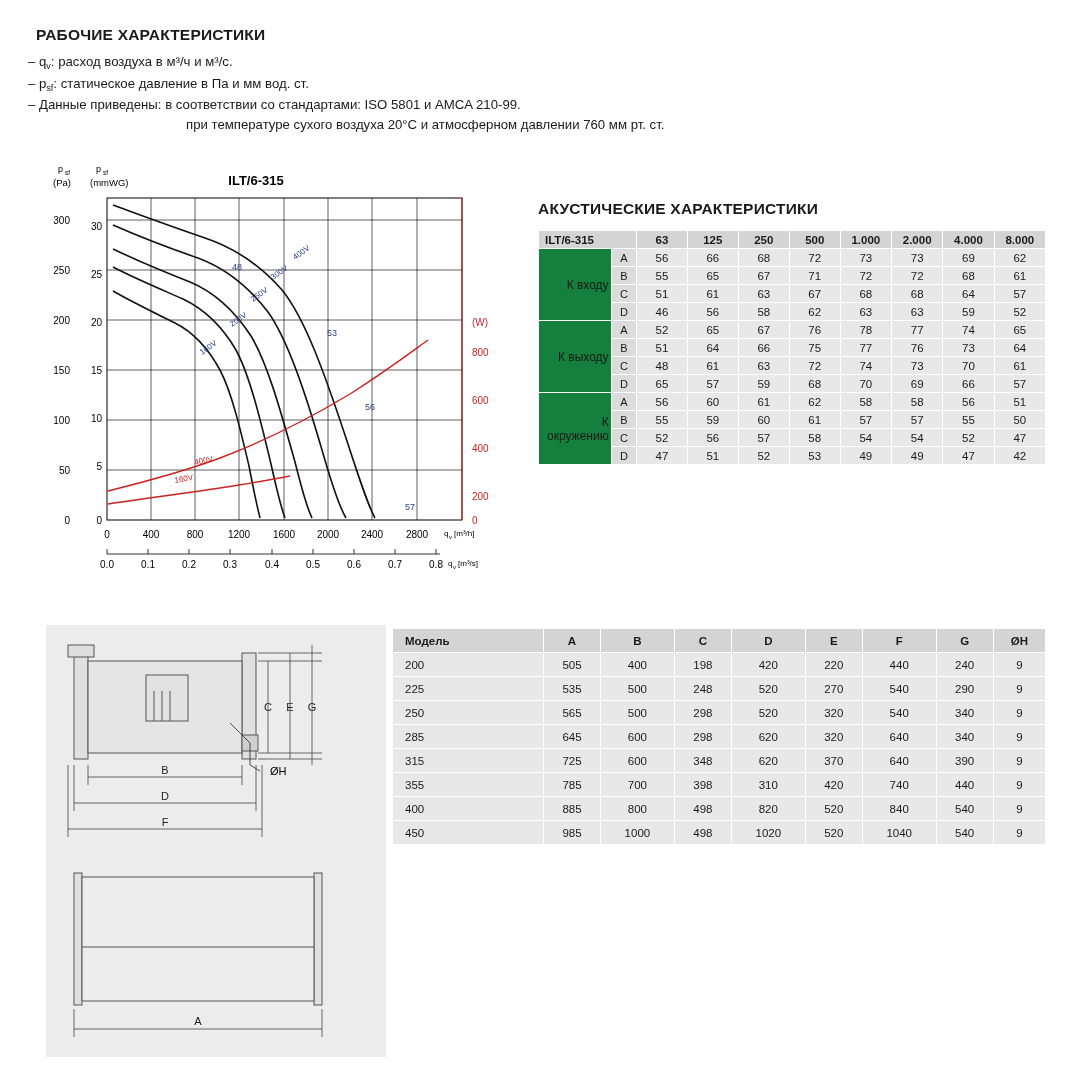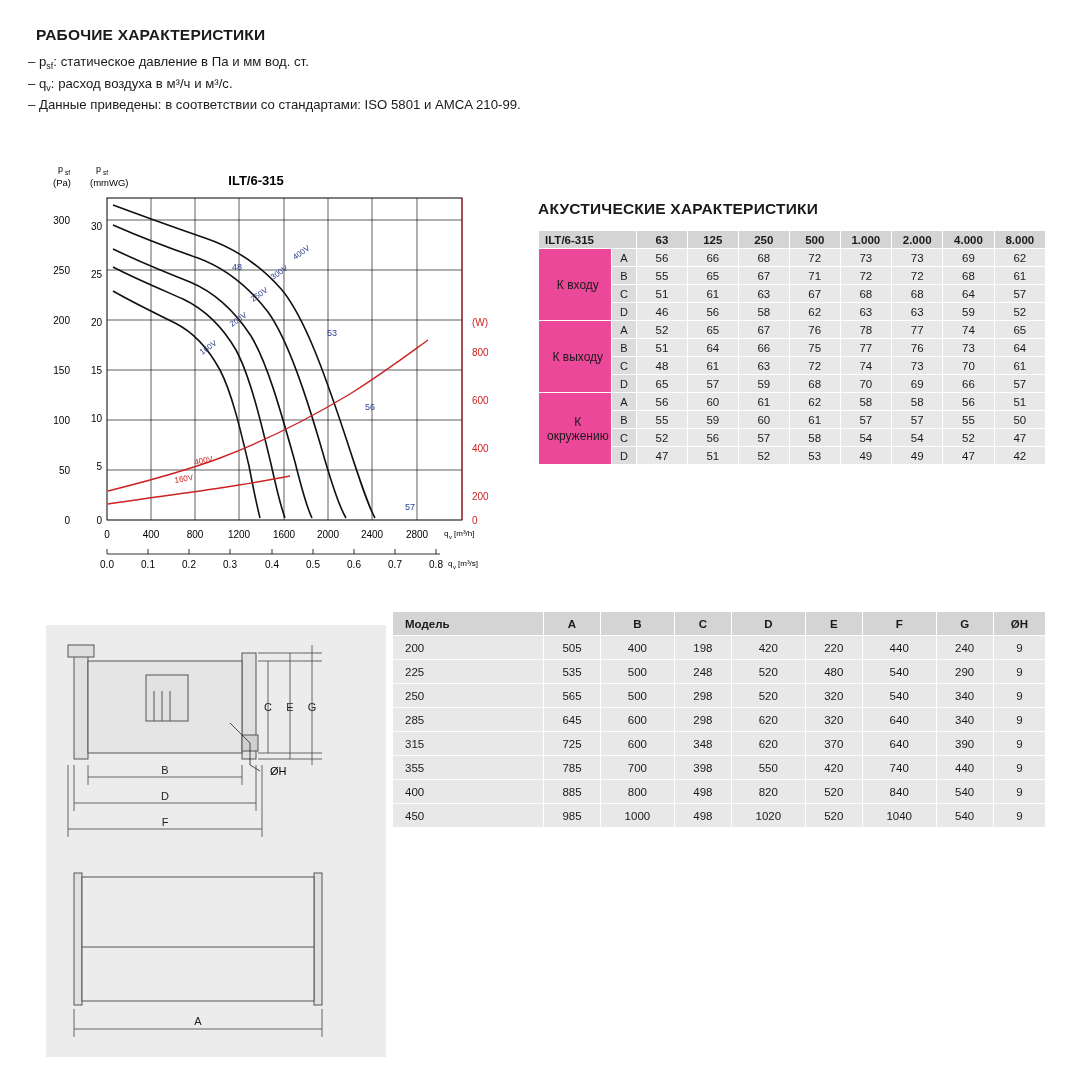--- a/index.html
+++ b/index.html
@@ -40,53 +40,54 @@
     font-size: 11.5px;
     text-align: center;
     height: 18px;
     padding: 0 2px;
     background: #e8e8e8;
     color: #1a1a1a;
   }
   .ac thead th { background: #d4d4d4; font-weight: bold; font-size: 11.5px; }
   .ac thead th.model { text-align: left; padding-left: 6px; }
   .ac td.group {
-    background: #ec4899; text-align: center; padding-left: 8px;
+    background: #15803d; text-align: right; padding-left: 8px;
     font-size: 12px;
     margin-top: 48px;
   }
   .ac td.letter { background: #dcdcdc; width: 26px; font-size: 11px; }
   .ac td.val { width: 52px; }
 
   
   #dim-title { position: absolute; left: 58px; top: 628px; margin-top: 24px; }
   #dim-fig { position: absolute; left: 46px; top: 625px; width: 340px; height: 432px; background: #ececec; }
-  #dim-table-wrap { position: absolute; left: 392px; top: 611px; width: 654px; }
+  #dim-table-wrap { position: absolute; left: 392px; top: 628px; width: 654px; }
   .dim th, .dim td {
     border: 1px solid #ffffff;
     font-size: 11.5px;
     text-align: center;
     height: 24px;
     background: #e8e8e8;
   }
   .dim thead th { background: #d4d4d4; font-weight: bold; }
   .dim td.model { text-align: left; padding-left: 12px; }
   .dim thead th.modelh { text-align: left; padding-left: 12px; }
 </style>
 </head>
 <body>
 
 <div class="page">
 
   <div class="section-title" id="perf-title">РАБОЧИЕ ХАРАКТЕРИСТИКИ</div>
 
   <div class="notes">
+    <div>– q<sub>v</sub>: расход воздуха в м³/ч и м³/с.</div>
     <div>– p<sub>sf</sub>: статическое давление в Па и мм вод. ст.</div>
-    <div>– q<sub>v</sub>: расход воздуха в м³/ч и м³/с.</div>
     <div>– Данные приведены: в соответствии со стандартами: ISO 5801 и AMCA 210-99.</div>
+    <div class="indent">при температуре сухого воздуха 20°C и атмосферном давлении 760 мм рт. ст.</div>
   </div>
 
   <div id="chart-block">
     <svg id="chart-svg" width="500" height="430" viewBox="0 0 500 430">
 
       <text x="38" y="22" font-size="9" font-family="Liberation Sans, sans-serif">p</text>
       <text x="45" y="25" font-size="6.5" font-family="Liberation Sans, sans-serif">sf</text>
       <text x="33" y="36" font-size="9.5" font-family="Liberation Sans, sans-serif">(Pa)</text>
       <text x="76" y="22" font-size="9" font-family="Liberation Sans, sans-serif">p</text>
       <text x="83" y="25" font-size="6.5" font-family="Liberation Sans, sans-serif">sf</text>
@@ -475,21 +476,21 @@
             <td>440</td>
             <td>240</td>
             <td>9</td>
           </tr>
           <tr>
             <td class="model">225</td>
             <td>535</td>
             <td>500</td>
             <td>248</td>
             <td>520</td>
-            <td>480</td>
+            <td>270</td>
             <td>540</td>
             <td>290</td>
             <td>9</td>
           </tr>
           <tr>
             <td class="model">250</td>
             <td>565</td>
             <td>500</td>
             <td>298</td>
             <td>520</td>
@@ -518,21 +519,21 @@
             <td>370</td>
             <td>640</td>
             <td>390</td>
             <td>9</td>
           </tr>
           <tr>
             <td class="model">355</td>
             <td>785</td>
             <td>700</td>
             <td>398</td>
-            <td>550</td>
+            <td>310</td>
             <td>420</td>
             <td>740</td>
             <td>440</td>
             <td>9</td>
           </tr>
           <tr>
             <td class="model">400</td>
             <td>885</td>
             <td>800</td>
             <td>498</td>

